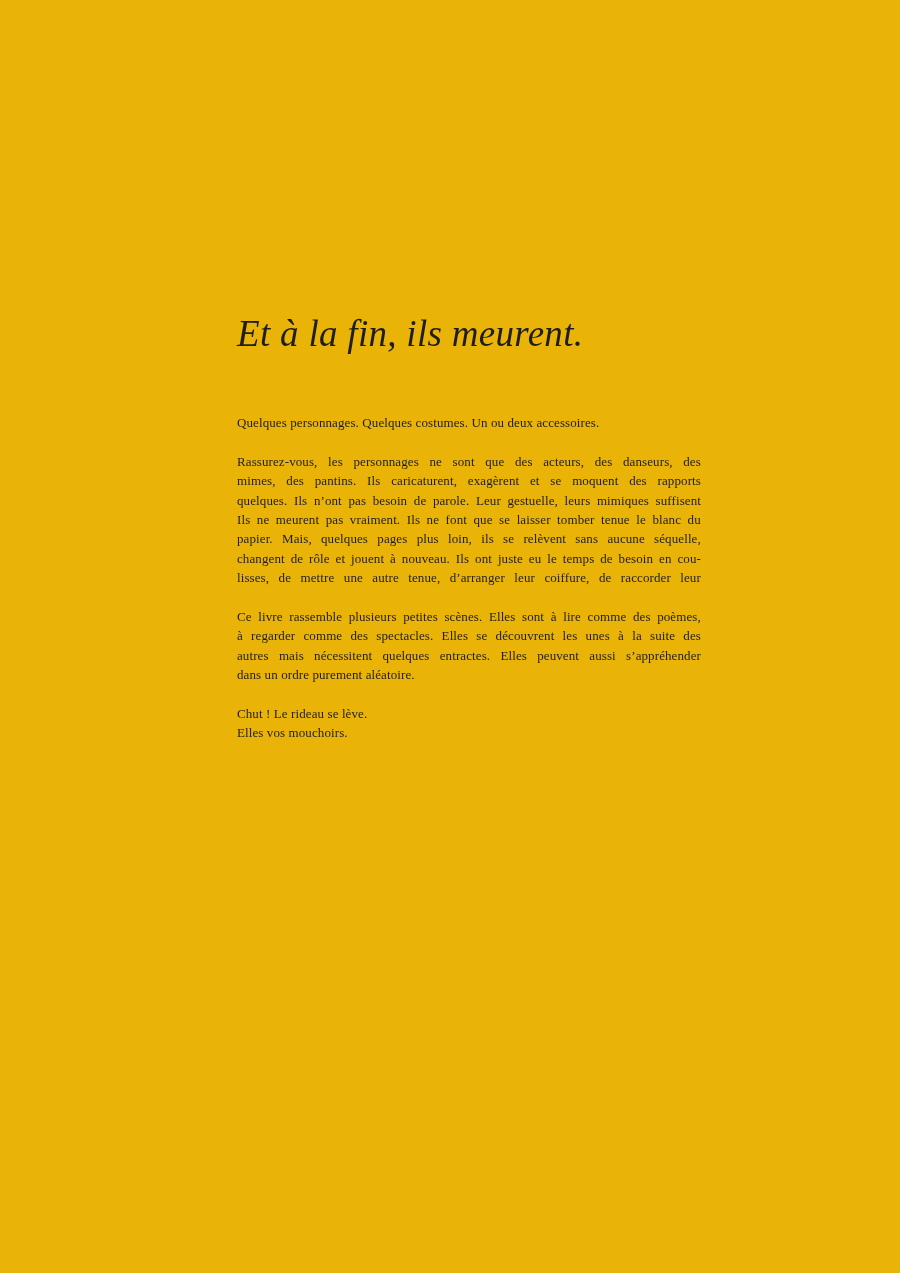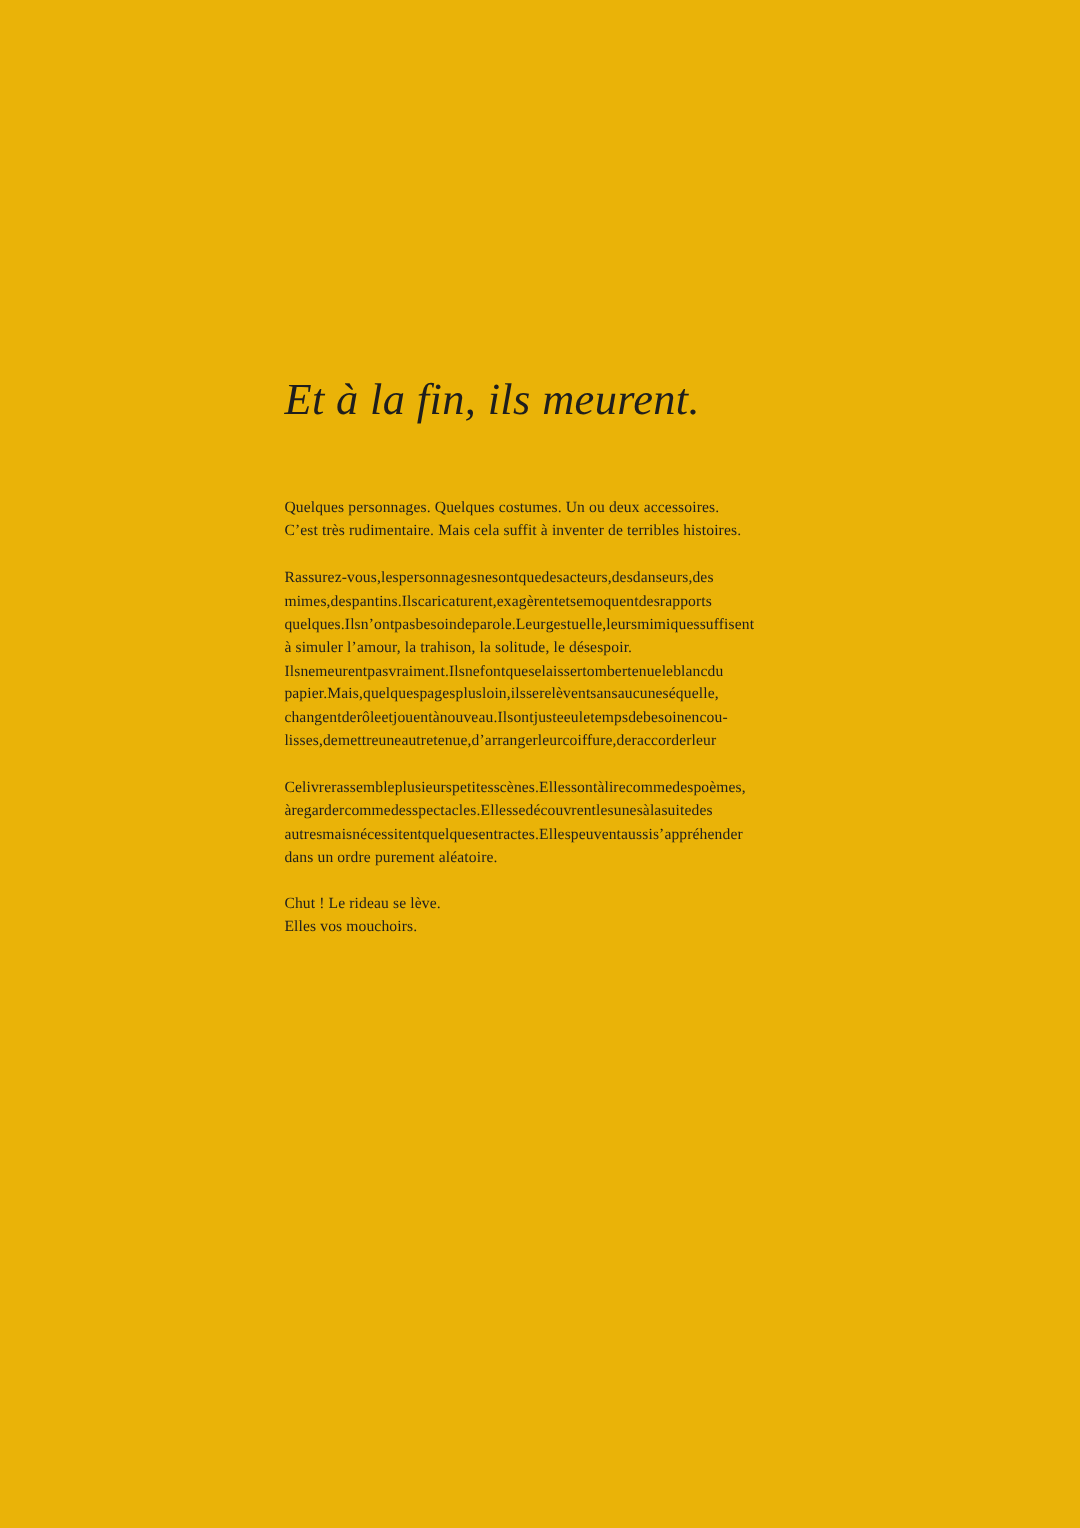--- a/index.html
+++ b/index.html
@@ -35,33 +35,32 @@
     width: 464px;
     font-size: 13px;
     line-height: 19.4px;
     letter-spacing: 0.1px;
   }
   .block { margin: 0; }
   .block.gap { margin-top: 19.4px; }
   .line { white-space: nowrap; }
   .line.justify {
     display: flex;
-    justify-content: flex-start;
+    justify-content: space-between;
     white-space: normal;
   }
 </style>
 </head>
 <body>
 
 <div class="page">
   <h1 class="title">Et à la fin, ils meurent.</h1>
   <main class="text">
       <section class="block">
         <div class="line">Quelques personnages. Quelques costumes. Un ou deux accessoires.</div>
-        <div class="line">C’est très rudimentaire. Mais cela suffit à inventer de terribles histoires.</div>
       </section>
       <section class="block gap">
         <div class="line justify">
           <span>Rassurez-vous,</span>
           <span>les</span>
           <span>personnages</span>
           <span>ne</span>
           <span>sont</span>
           <span>que</span>
           <span>des</span>
@@ -90,21 +89,20 @@
           <span>pas</span>
           <span>besoin</span>
           <span>de</span>
           <span>parole.</span>
           <span>Leur</span>
           <span>gestuelle,</span>
           <span>leurs</span>
           <span>mimiques</span>
           <span>suffisent</span>
         </div>
-        <div class="line">à simuler l’amour, la trahison, la solitude, le désespoir.</div>
       </section>
       <section class="block">
         <div class="line justify">
           <span>Ils</span>
           <span>ne</span>
           <span>meurent</span>
           <span>pas</span>
           <span>vraiment.</span>
           <span>Ils</span>
           <span>ne</span>

